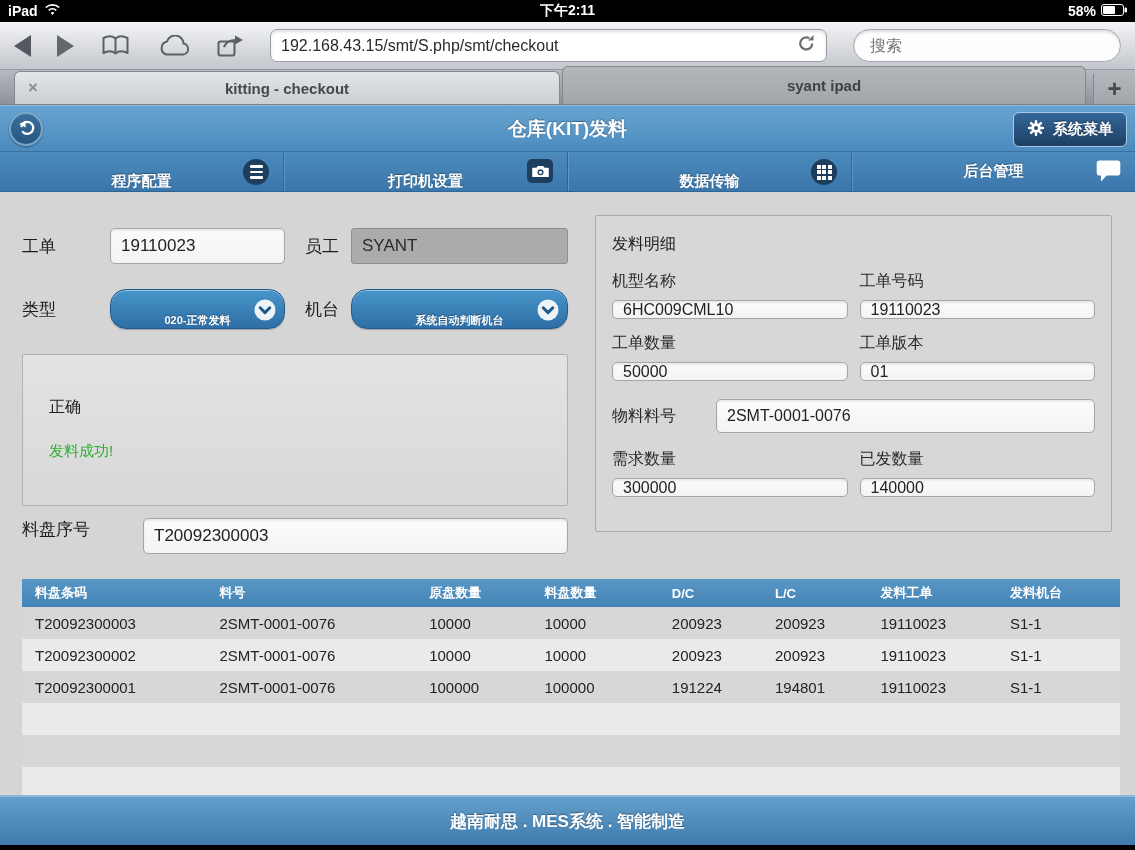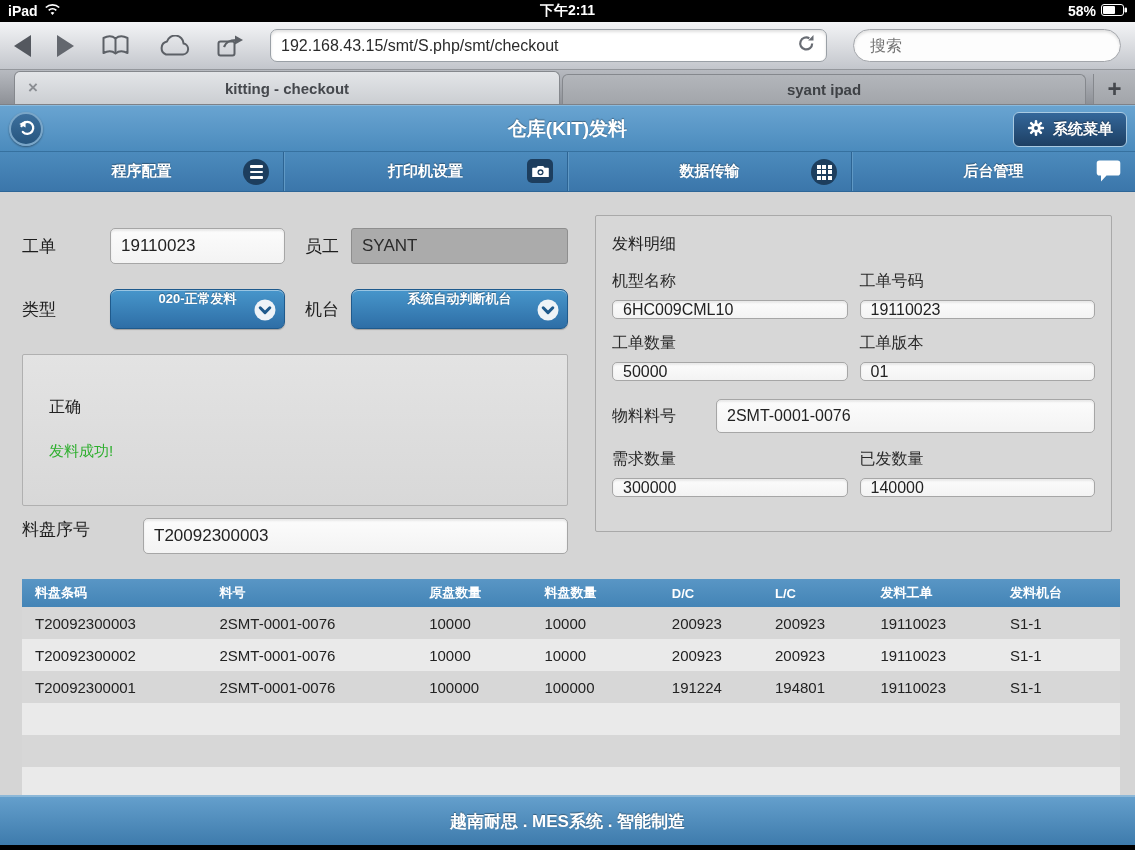--- a/index.html
+++ b/index.html
@@ -28,21 +28,21 @@
   .search-field { width:268px; height:33px; background:#fdfdfd; border:1px solid #a3a6ab;
     border-radius:17px; font-size:16px; color:#9a9a9a; padding:0 16px;
     box-shadow:inset 0 2px 3px rgba(0,0,0,.12); outline:none; }
   
   .tab-bar { height:35px; background:linear-gradient(#b7bac0,#8e9197); display:flex;
     align-items:flex-end; padding-left:14px; border-bottom:1px solid #7e8187; }
   .tab { border:1px solid #85888d; border-bottom:none; border-radius:6px 6px 0 0;
     display:flex; align-items:center; position:relative; font-weight:bold; }
   .tab-active { width:546px; height:33px; background:linear-gradient(#e3e5e8,#cbced2);
     color:#45484d; font-size:15px; z-index:2; }
-  .tab-inactive { width:524px; height:30px; background:linear-gradient(#b3b6bb,#a2a5aa);
+  .tab-inactive { width:524px; height:38px; background:linear-gradient(#b3b6bb,#a2a5aa);
     color:#3e4145; font-size:15px; margin-left:2px; }
   .tab-label { position:absolute; left:0; right:0; text-align:center; }
   .tab-close { margin-left:13px; color:#8a8d92; font-size:17px; z-index:3; cursor:pointer; }
   .new-tab { margin-left:auto; width:42px; height:30px; border-left:1px solid #85888d;
     background:linear-gradient(#b3b6bb,#a2a5aa); color:#45484d; font-size:24px; font-weight:bold;
     display:flex; align-items:center; justify-content:center; cursor:pointer; }
   
   .app-header { height:47px; background:linear-gradient(#69a4d1,#4b8bbd);
     border-top:1px solid #8abadd; border-bottom:1px solid #36719f;
     display:flex; align-items:center; justify-content:center; position:relative; }
@@ -53,21 +53,21 @@
   .menu-btn { position:absolute; right:8px; top:6px; height:35px; padding:0 13px;
     background:linear-gradient(#34679a,#1d3f63); border:1px solid #a9cae2; border-radius:6px;
     color:#fff; font-size:15px; font-weight:bold; display:flex; align-items:center; gap:8px;
     cursor:pointer; text-shadow:0 -1px 1px rgba(0,0,0,.4); }
   
   .app-nav { height:40px; display:flex; background:linear-gradient(#4c8bbd,#3b76aa);
     border-bottom:1px solid #2e6697; }
   .nav-item { flex:1; position:relative; display:flex; align-items:center; justify-content:center;
     color:#fff; font-size:15px; font-weight:bold; cursor:pointer;
     text-shadow:0 -1px 1px rgba(0,0,0,.35); }
-  .nav-item:not(:last-child){ border-right:1px solid #2d6493; }
+  .nav-item:not(:last-child){ border-right:1px solid #2d6493;align-items:flex-end; }
   .nav-item:not(:first-child){ box-shadow:inset 1px 0 0 #6099c5; }
   .nav-icon { position:absolute; right:14px; top:7px; }
   .circle-icon { width:26px; height:26px; border-radius:50%; background:#1d3e5e;
     display:flex; flex-direction:column; align-items:center; justify-content:center; gap:3px; }
   .circle-icon span { display:block; width:13px; height:2.5px; background:#fff; border-radius:1px; }
   .square-icon { width:26px; height:24px; border-radius:5px; background:#1d3e5e;
     display:flex; align-items:center; justify-content:center; }
   .grid-icon { width:26px; height:26px; border-radius:50%; background:#1d3e5e;
     display:flex; align-items:center; justify-content:center; }
   .grid-inner { display:grid; grid-template-columns:repeat(3,4px); grid-auto-rows:4px; gap:1.5px; }
@@ -78,23 +78,23 @@
   .left-col { width:546px; margin-top:13px; }
   .form-row { display:flex; align-items:center; margin-bottom:25px; }
   .f-label { font-size:17px; color:#1e1e1e; }
   .lbl-1 { width:88px; } .lbl-2 { width:46px; margin-left:20px; }
   .text-input { height:36px; background:linear-gradient(#fcfcfc,#f3f3f3); border:1px solid #a6a6a6;
     border-radius:5px; font-family:"Liberation Sans",sans-serif; font-size:17px; color:#222;
     padding:0 10px; box-shadow:inset 0 2px 2px rgba(0,0,0,.08); outline:none; }
   .w-order { width:175px; }
   .input-disabled { flex:1; height:36px; background:#ababab; border:1px solid #8e8e8e;
     border-radius:3px; font-size:17px; color:#2b2b2b; padding:0 10px; display:flex; align-items:center; }
-  .dropdown { height:40px; border-radius:7px; background:linear-gradient(#4796cb,#2e6ea6);
+  .dropdown { height:40px; border-radius:16px; background:linear-gradient(#4796cb,#2e6ea6);
     border:1px solid #1f5a8c; box-shadow:inset 0 1px 0 rgba(255,255,255,.45), 0 1px 1px rgba(0,0,0,.25);
-    color:#fff; font-size:13px; font-weight:bold; display:flex; align-items:flex-start;
+    color:#fff; font-size:11px; font-weight:bold; display:flex; align-items:flex-end;
     justify-content:center; position:relative; cursor:pointer; text-shadow:0 -1px 1px rgba(0,0,0,.35); }
   .dd-1 { width:175px; } .dd-2 { flex:1; }
   .dd-chevron { position:absolute; right:8px; top:9px; }
   .status-box { height:152px; background:linear-gradient(#e3e3e3,#d8d8d8); border:1px solid #b0b0b0;
     border-radius:2px; padding:42px 0 0 26px; margin-bottom:12px; }
   .status-title { font-size:16px; color:#222; margin-bottom:24px; }
   .status-msg { font-size:15px; color:#2faf2f; }
   .tray-row { display:flex; align-items:flex-start; }
   .lbl-tray { width:121px; }
   .tray-input { flex:1; }

